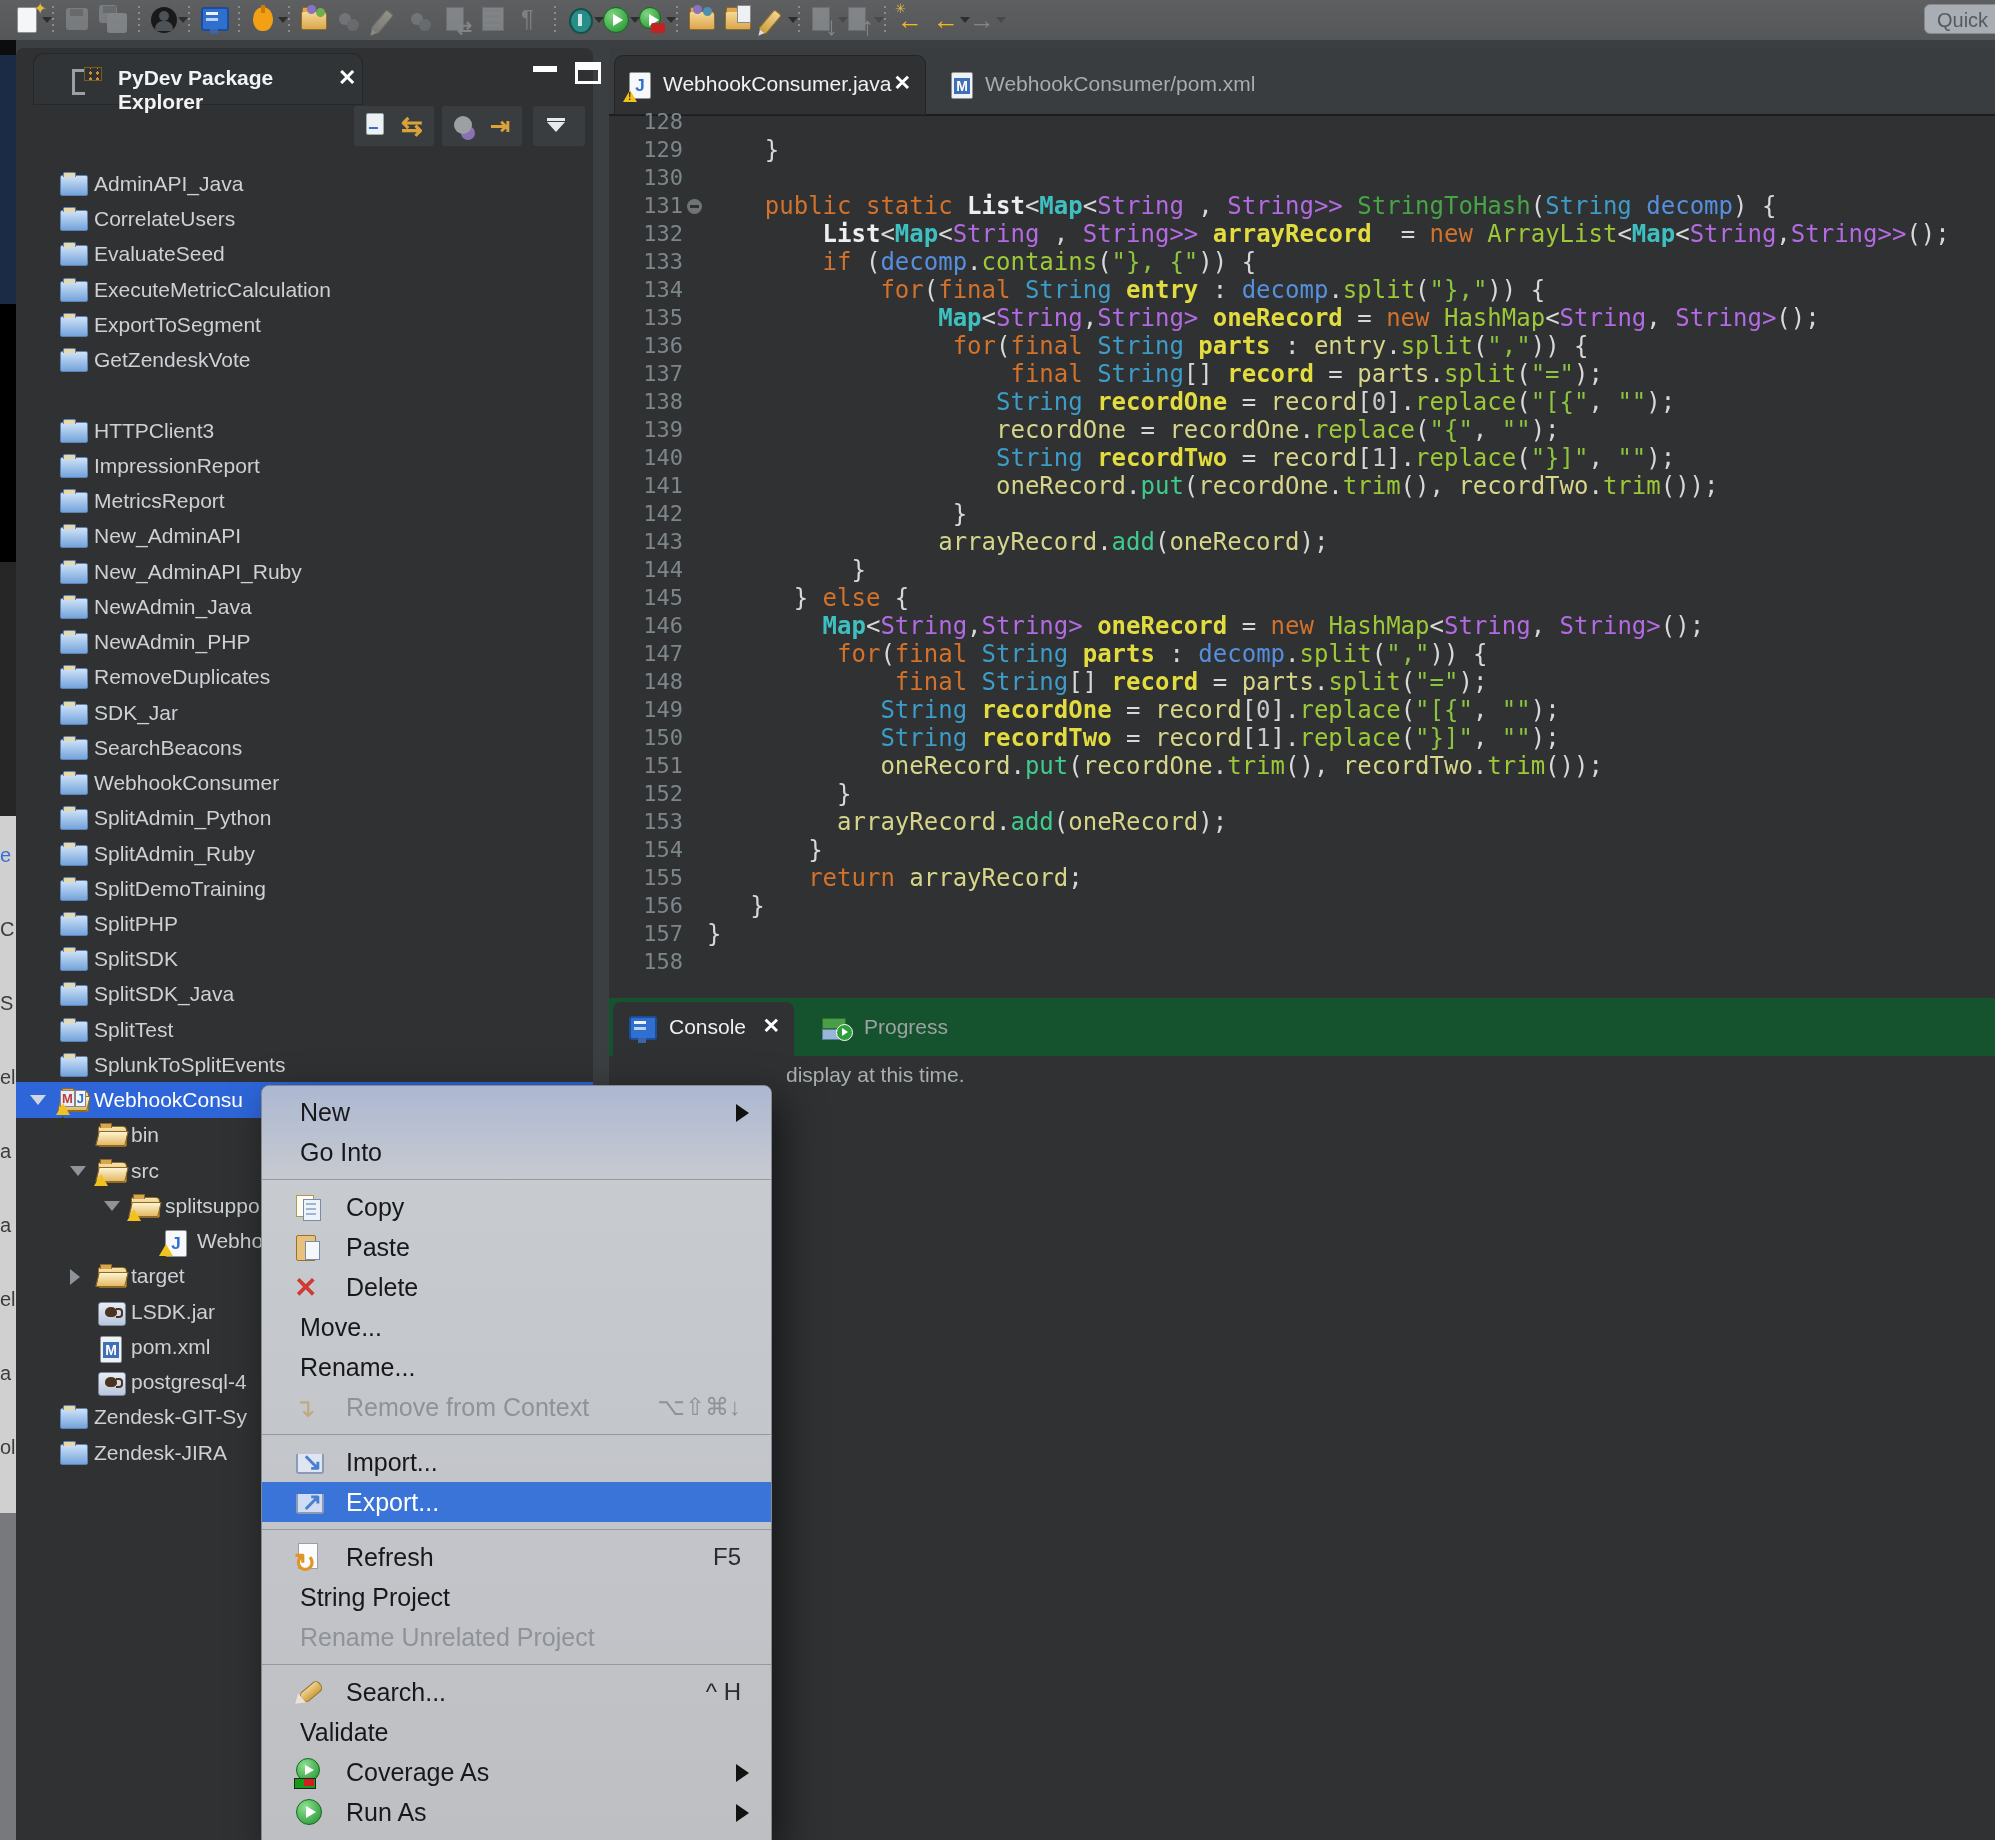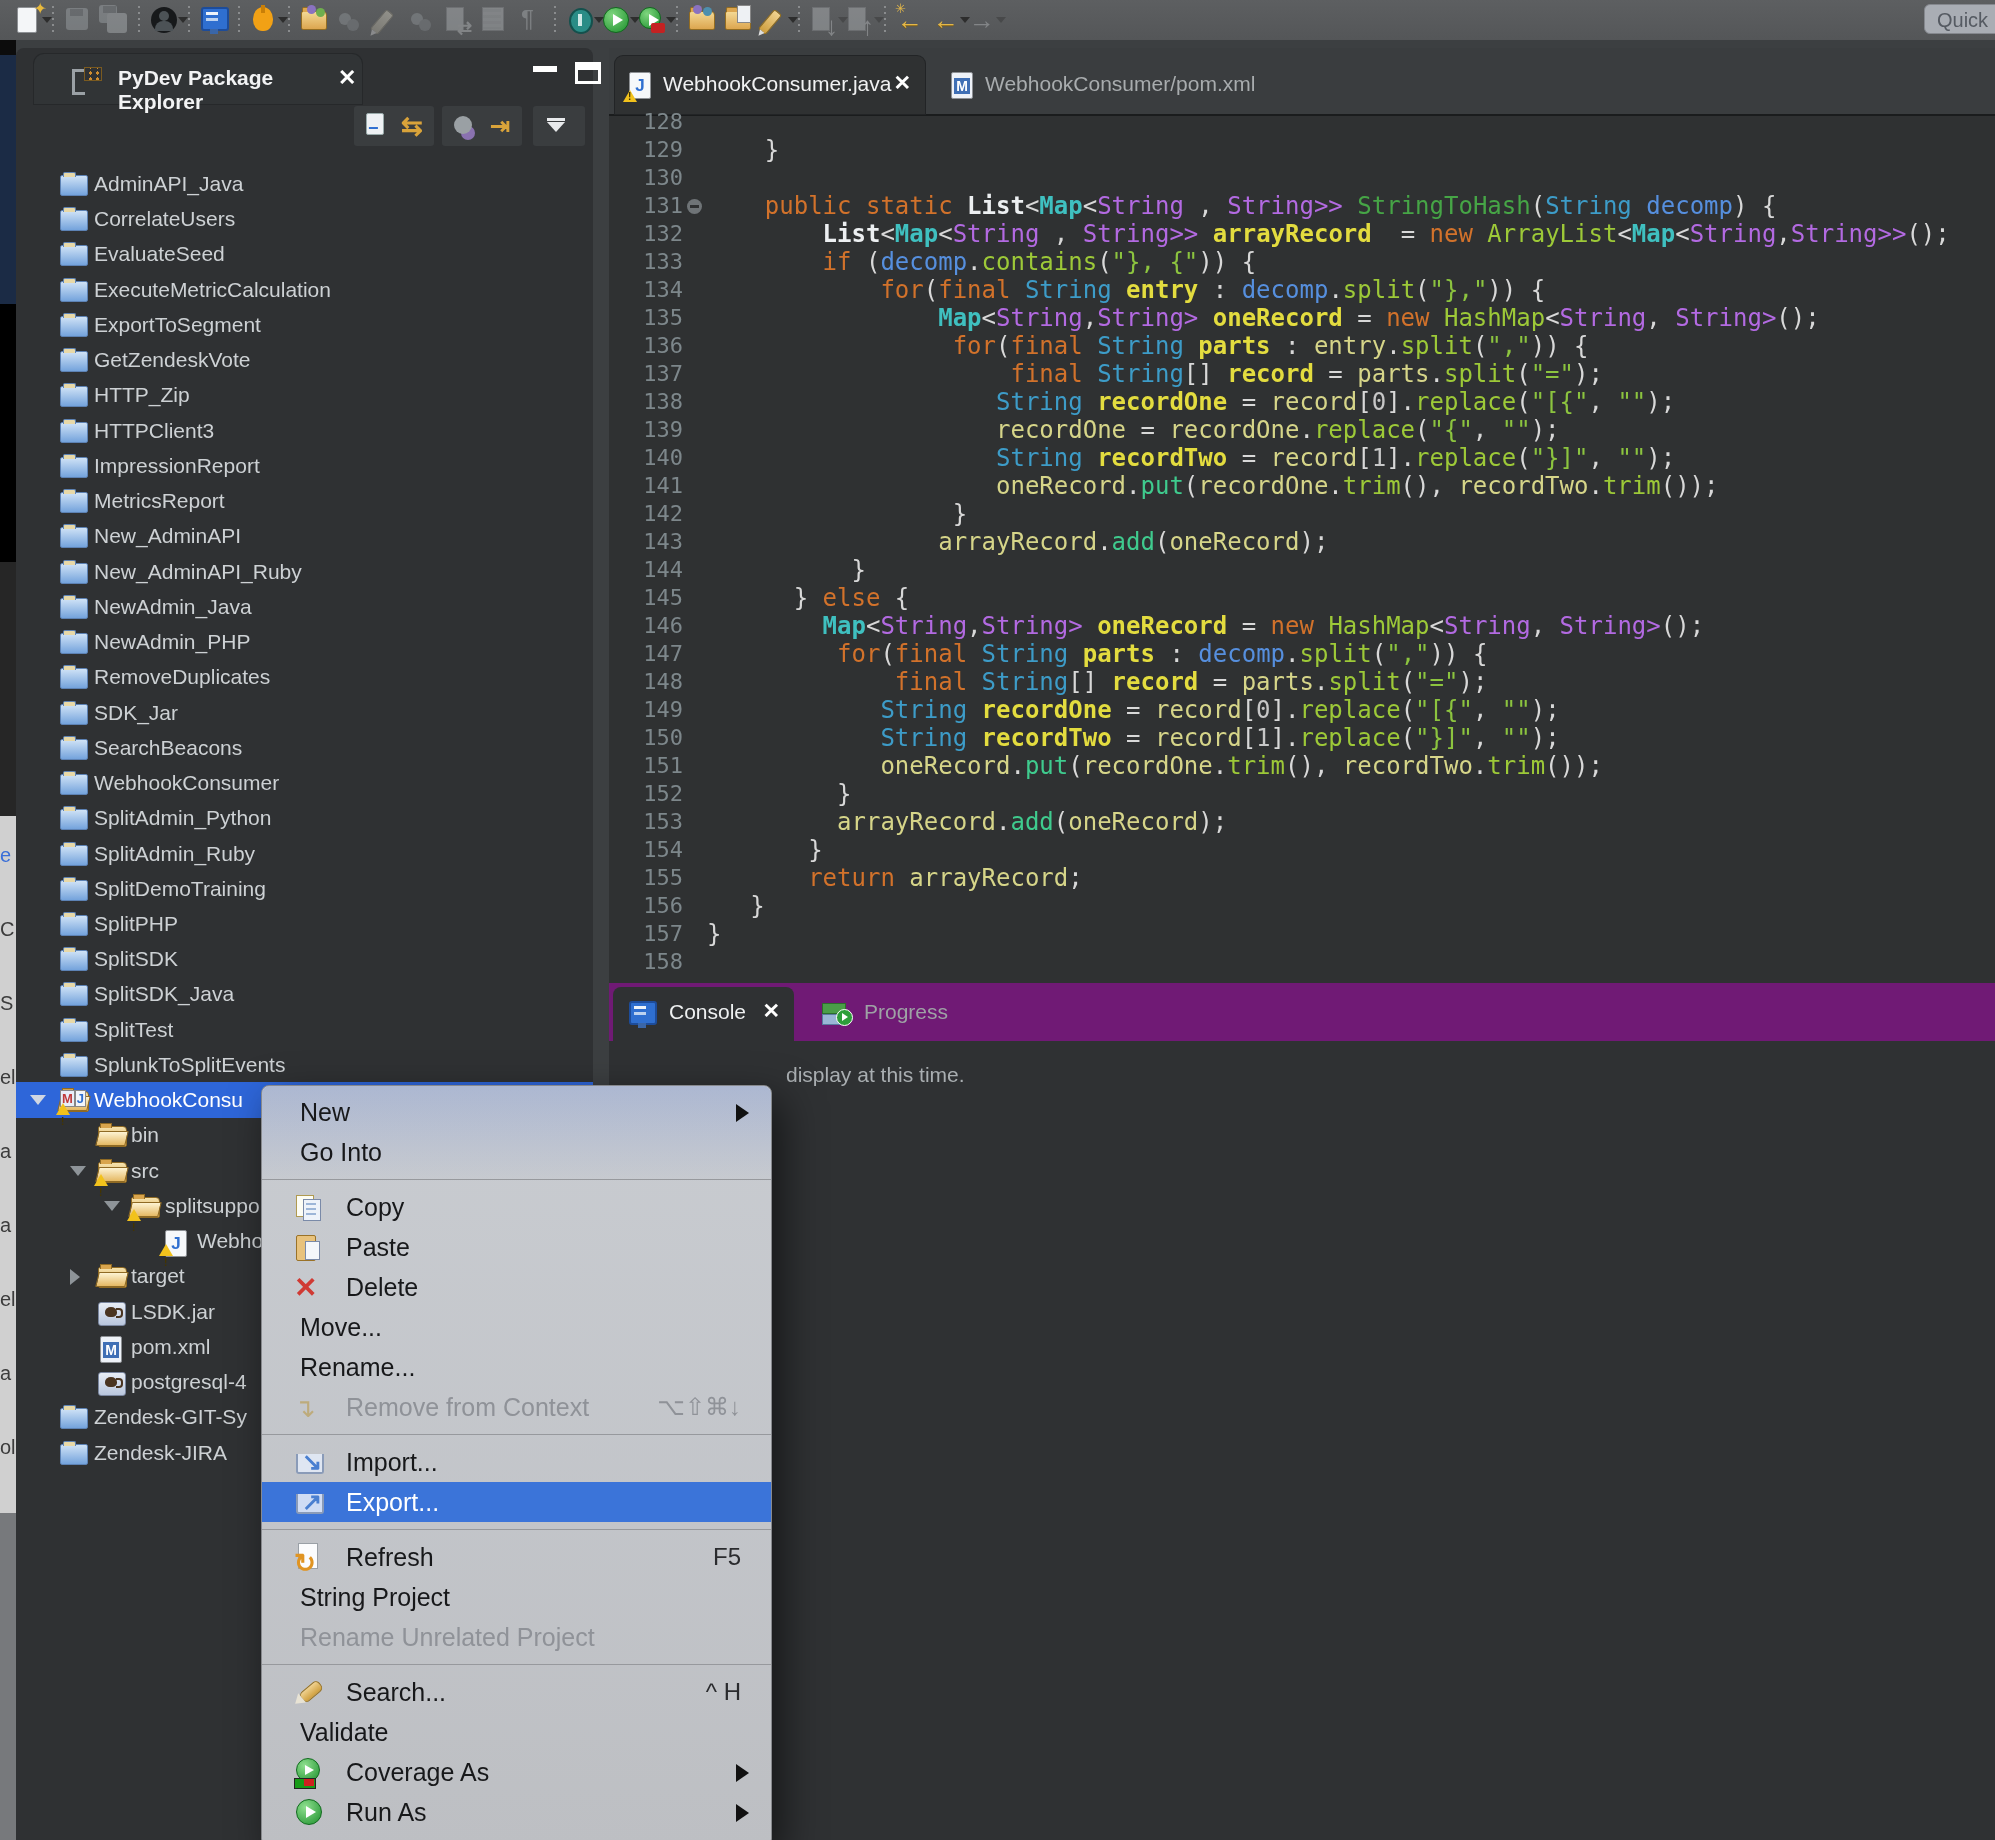--- a/index.html
+++ b/index.html
@@ -140,21 +140,21 @@
         font-size:24px;line-height:28px;white-space:pre;}
   #code div{height:28px;}
   .k{color:#d2722b;} .c{color:#eceff1;font-weight:bold;} .m{color:#3fc0c0;font-weight:bold;}
   .g{color:#b36ae2;} .t{color:#3d9cc8;} .r{color:#568fde;}
   .v{color:#e3dc3f;font-weight:bold;} .w{color:#d6d589;}
   .f{color:#9dc938;} .h{color:#3fcb8e;} .d{color:#46a546;}
   .s{color:#8cc43f;} .n{color:#c7c7c7;} .p{color:#d8d8d8;}
 
   
   #console{left:609px;top:983px;width:1387px;height:858px;background:#2f3133;}
-  #ctabbar{position:absolute;left:0;top:0;width:1387px;height:58px;background:#701a75;}
+  #ctabbar{position:absolute;left:0;top:15px;width:1387px;height:58px;background:#14532d;}
   .ctab{position:absolute;top:4px;height:54px;border-radius:8px 8px 0 0;}
   .ctab.active{background:#2f3133;}
   .ctab .tname{position:absolute;top:13px;font-size:21px;}
   .ctab.active .tname{color:#eef0f1;}
   .ctab.inactive .tname{color:#9ea2a5;}
   .cmon{position:absolute;left:14px;top:12px;width:30px;height:30px;}
   .prog{position:absolute;left:0px;top:14px;width:30px;height:26px;}
   .prog .b1{position:absolute;left:0;top:2px;width:22px;height:9px;background:#4a9e48;border:1px solid #2c6e2c;}
   .prog .b2{position:absolute;left:0;top:13px;width:22px;height:9px;background:#9ab6d6;border:1px solid #5a7ba0;}
   .prog .pc{position:absolute;left:14px;top:8px;width:15px;height:15px;border-radius:50%;background:#2d9e3a;border:1px solid #fff;}
@@ -399,26 +399,20 @@
           <span class="fb"></span>
         </span>
         <span class="tlabel" style="left: 78px;">ExportToSegment</span>
       </div>
       <div class="trow" style="top: 194px;">
         <span class="ticon" style="left: 44px;">
           <span class="fb"></span>
         </span>
         <span class="tlabel" style="left: 78px;">GetZendeskVote</span>
       </div>
-      <div class="trow" style="top: 229px;">
-        <span class="ticon" style="left: 44px;">
-          <span class="fb"></span>
-        </span>
-        <span class="tlabel" style="left: 78px;">HTTP_Zip</span>
-      </div>
       <div class="trow" style="top: 265px;">
         <span class="ticon" style="left: 44px;">
           <span class="fb"></span>
         </span>
         <span class="tlabel" style="left: 78px;">HTTPClient3</span>
       </div>
       <div class="trow" style="top: 300px;">
         <span class="ticon" style="left: 44px;">
           <span class="fb"></span>
         </span>

